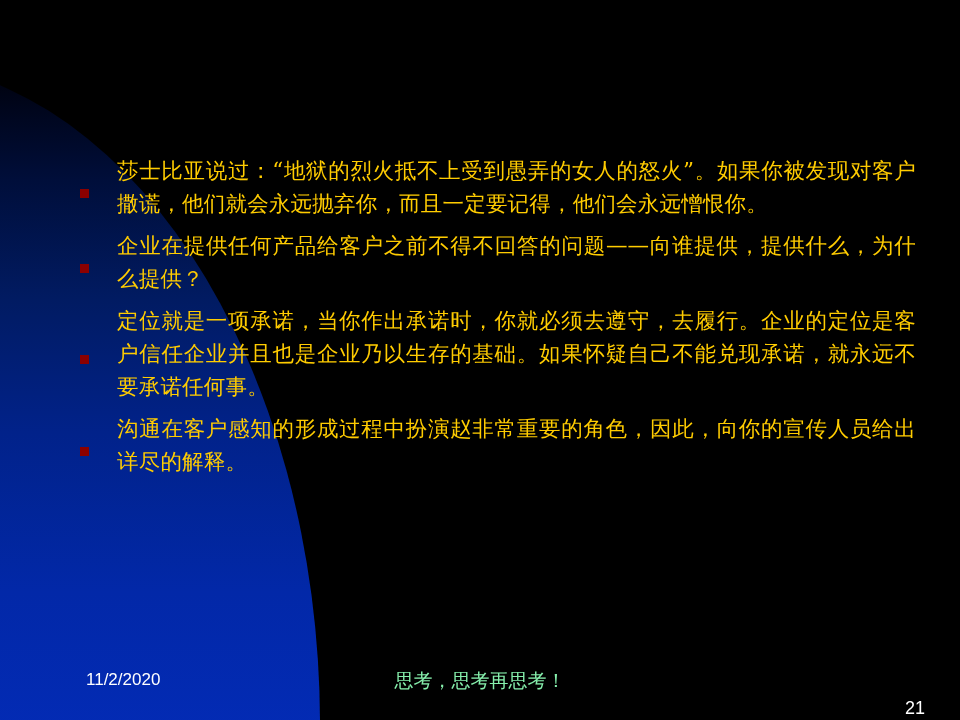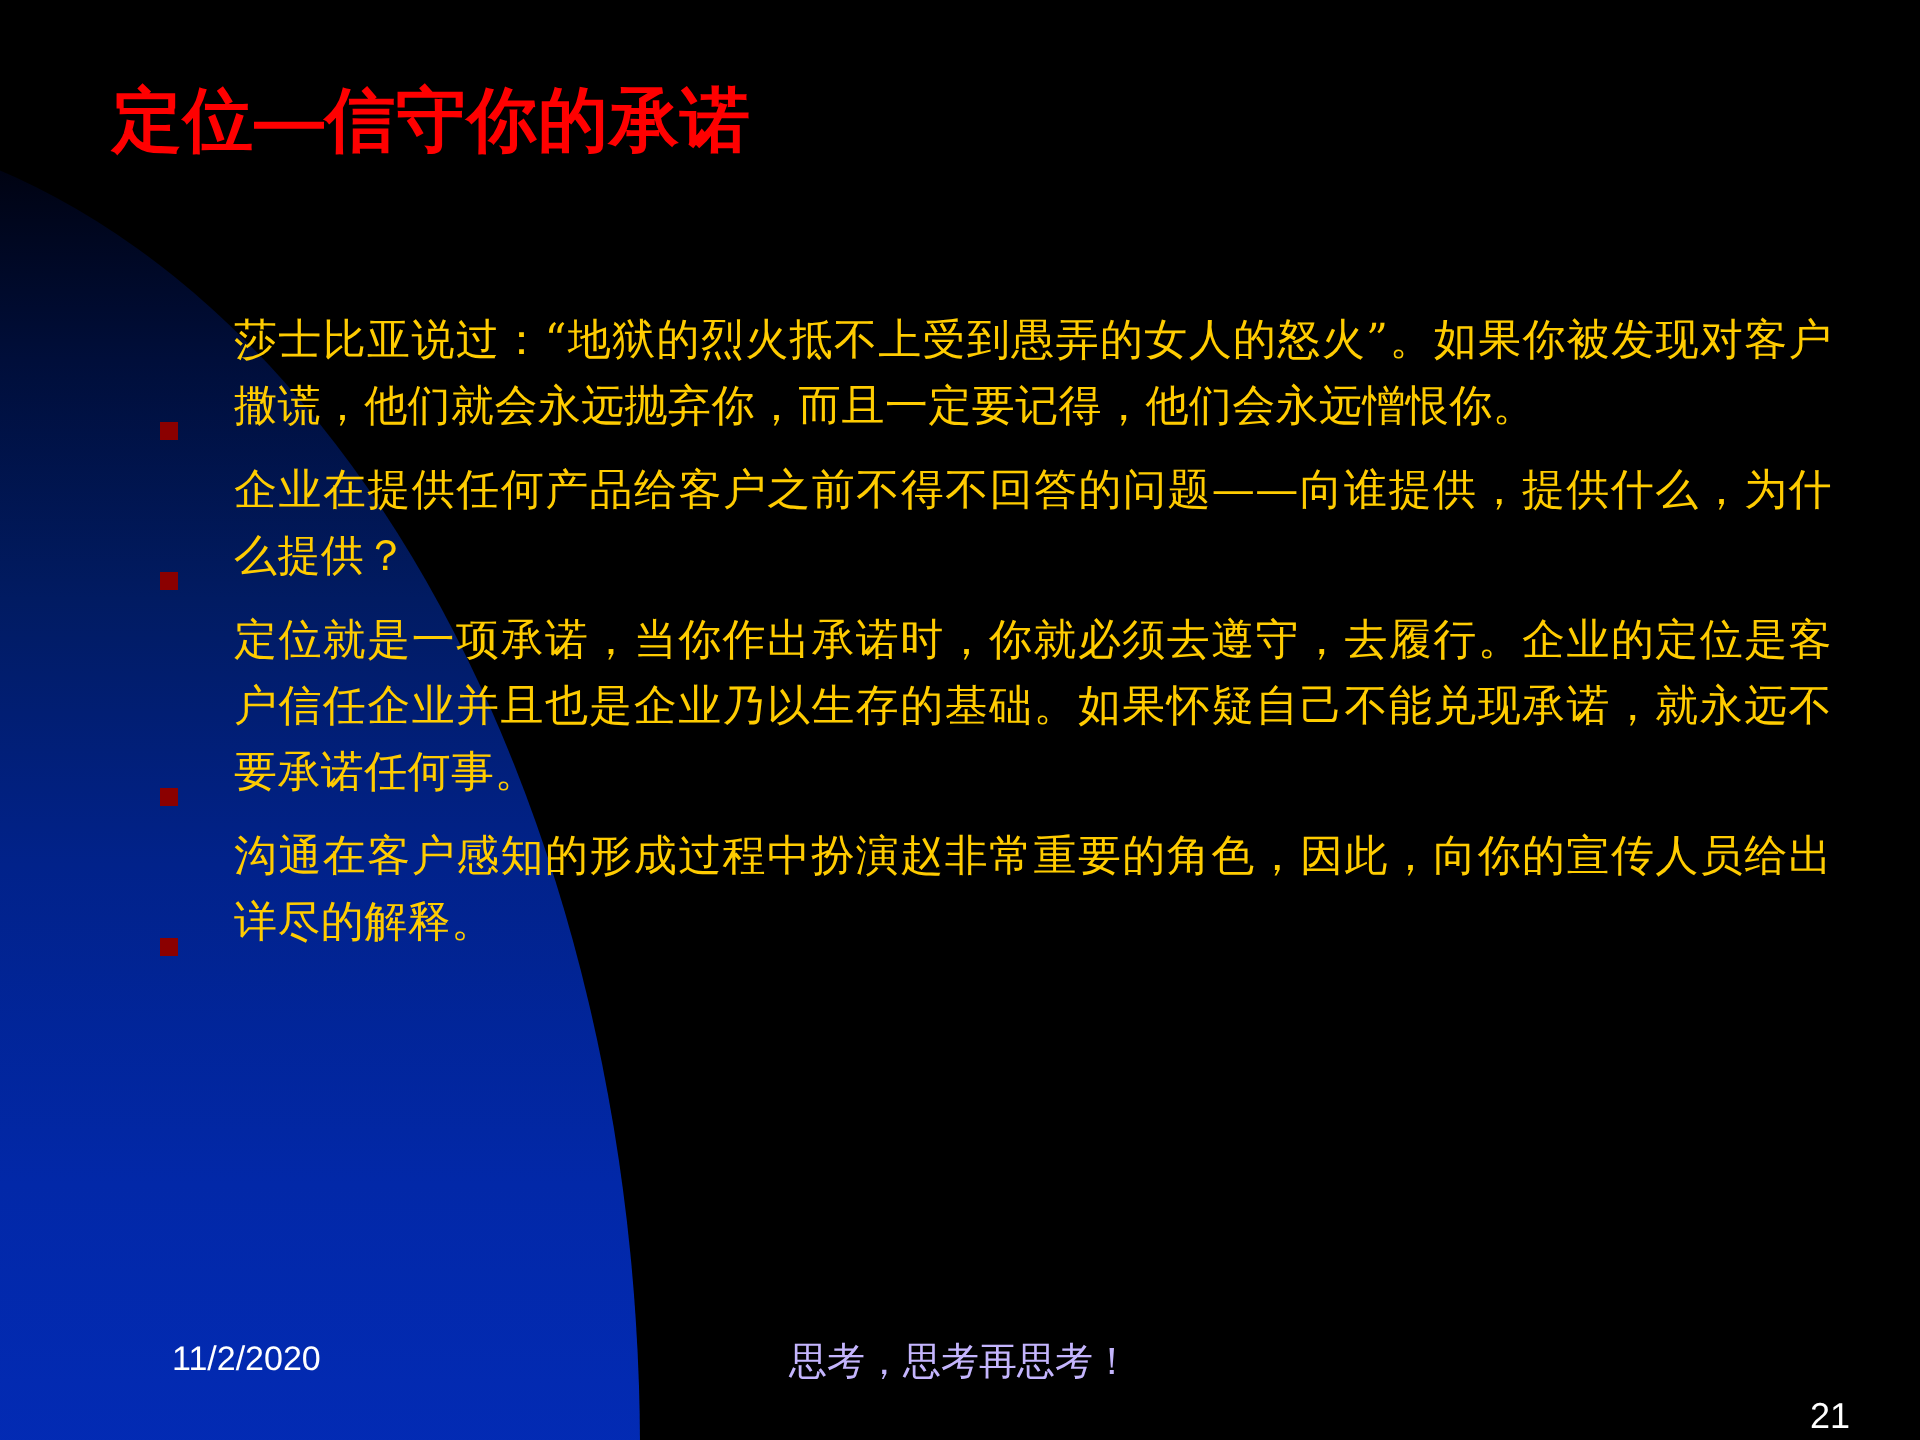--- a/index.html
+++ b/index.html
@@ -63,21 +63,21 @@
   
   #body-list {
     position: absolute;
     left: 80px;
     top: 154px;
     width: 836px;
   }
   .bullet-row {
     position: relative;
     display: flex;
-    align-items: flex-end;
+    align-items: center;
     margin-bottom: 9px;
   }
   .bullet-marker {
     flex: 0 0 auto;
     width: 9px;
     height: 9px;
     background: #8B0000;
     margin-top: 12px;
     margin-right: 28px;
   }
@@ -101,21 +101,21 @@
     font-size: 17px;
     font-family: "Liberation Sans", sans-serif;
     margin-left: 44px;
   }
   #footer-center {
     position: absolute;
     left: 0;
     right: 0;
     top: 668px;
     text-align: center;
-    color: #c4b5fd;
+    color: #86efac;
     font-size: 19px;
     font-family: "DejaVu Serif", "Liberation Serif", serif;
   }
   #footer-page {
     position: absolute;
     right: 35px;
     top: 698px;
     color: #FFFFFF;
     font-size: 18px;
     font-family: "Liberation Sans", sans-serif;
@@ -123,21 +123,20 @@
 </style>
 </head>
 <body>
 
 <div id="slide">
 
   <div id="bg-shape-layer">
     <div class="blue-ellipse"></div>
   </div>
 
-  <div id="title">定位—信守你的承诺</div>
 
   <div id="body-list">
 
     <div class="bullet-row">
       <span class="bullet-marker"></span>
       <span class="bullet-text">莎士比亚说过：“地狱的烈火抵不上受到愚弄的女人的怒火”。如果你被发现对客户撒谎，他们就会永远抛弃你，而且一定要记得，他们会永远憎恨你。</span>
     </div>
 
     <div class="bullet-row">
       <span class="bullet-marker"></span>

